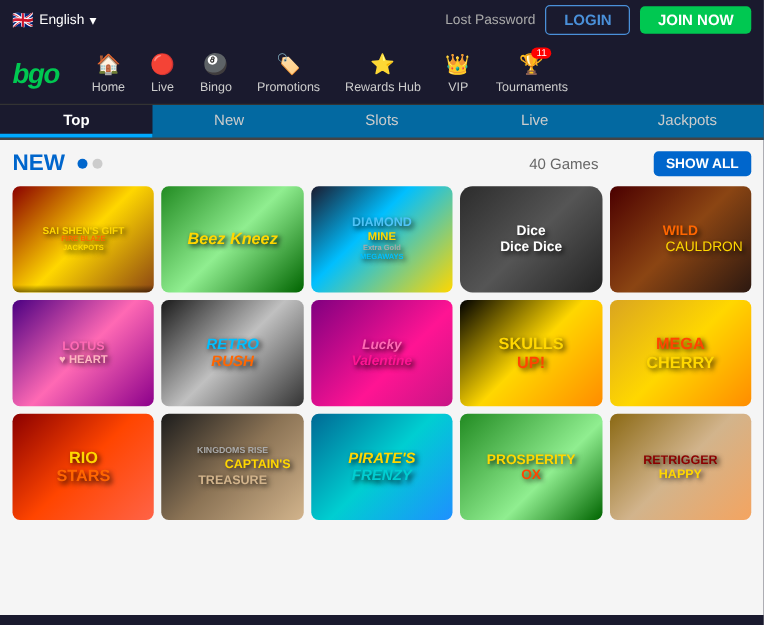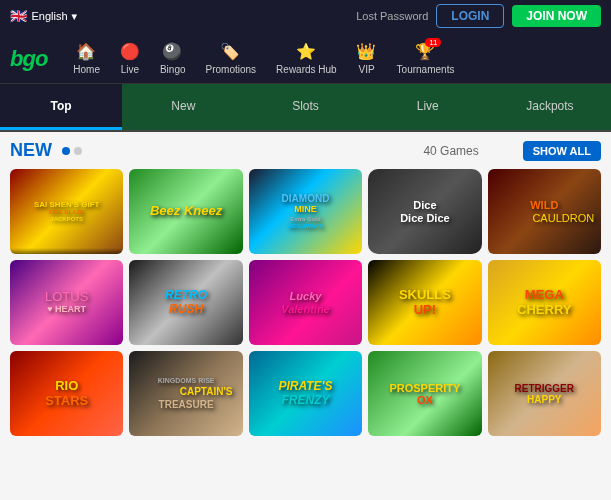--- a/index.html
+++ b/index.html
@@ -106,24 +106,24 @@
       font-size: 8px;
       border-radius: 8px;
       padding: 0 4px;
       position: absolute;
       top: -4px;
       right: -6px;
     }
 
     
     .category-tabs {
-      background: #14532d;
+      background: #0369a1;
       display: flex;
       align-items: stretch;
-      height: 48px;
+      height: 28px;
       border-bottom: 2px solid #444;
     }
     .cat-tab {
       flex: 1;
       display: flex;
       align-items: center;
       justify-content: center;
       color: #ccc;
       font-size: 12px;
       cursor: pointer;
@@ -371,21 +371,21 @@
       </div>
     </div>
     <div class="game-tile g5">
       <div class="tile-deco" style="flex-direction:column; font-size:10px;">
         <span style="color:#FF6600; font-size:11px; font-weight:900;">WILD</span>
         <span style="color:#FFD700; font-size:11px; font-weight:400;margin-left:38px;">CAULDRON</span>
       </div>
     </div>
     <div class="game-tile g6">
       <div class="tile-deco" style="flex-direction:column; font-size:9px;">
-        <span style="color:#FF69B4; font-size:13px; font-weight:400;">LOTUS</span>
+        <span style="color:#FF69B4; font-size:10px; font-weight:700;">LOTUS</span>
         <span style="color:#FFB6C1;">♥ HEART</span>
       </div>
     </div>
     <div class="game-tile g7">
       <div class="tile-deco" style="flex-direction:column; font-size:10px;">
         <span style="color:#00BFFF; font-size:12px; font-weight:900; font-style:italic;">RETRO</span>
         <span style="color:#FF6600; font-size:12px; font-weight:900; font-style:italic;">RUSH</span>
       </div>
     </div>
     <div class="game-tile g8">

